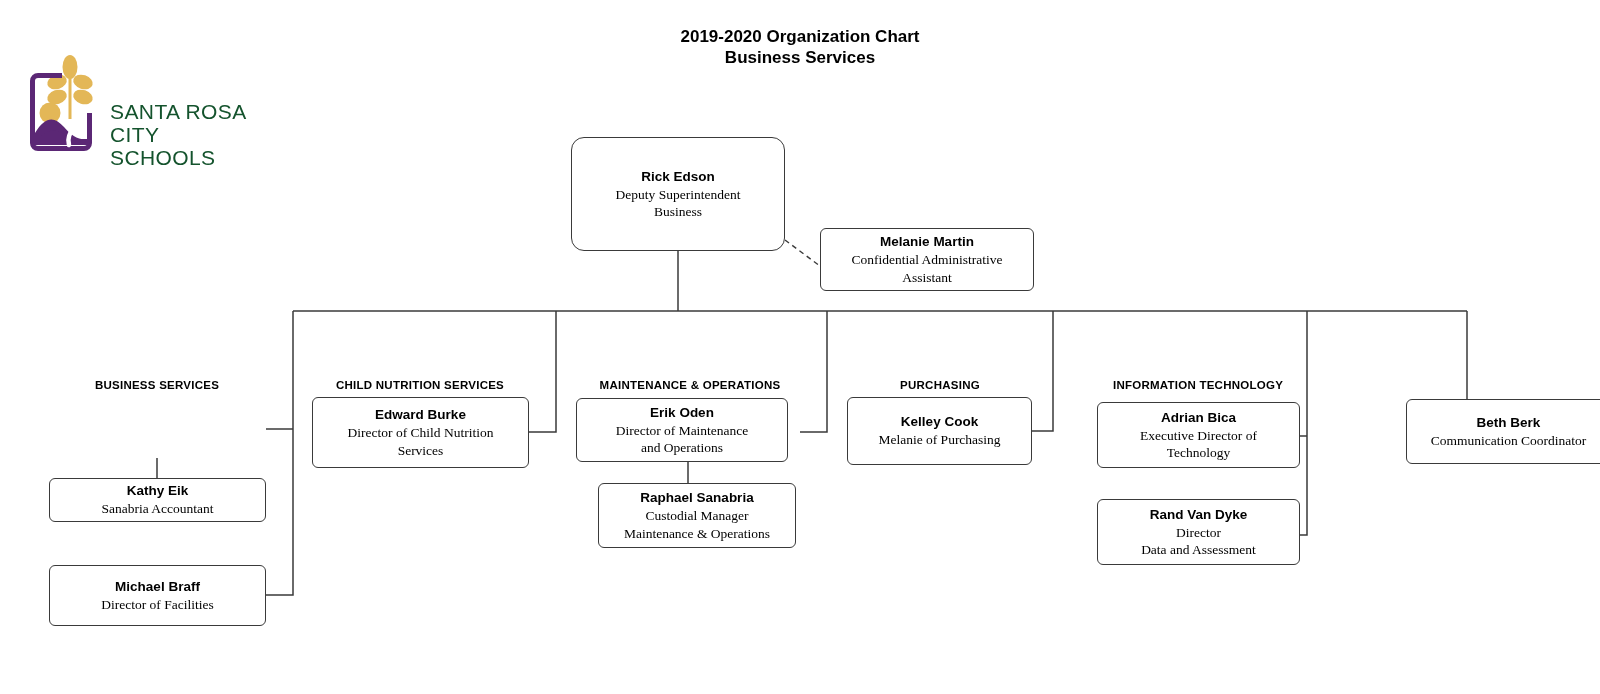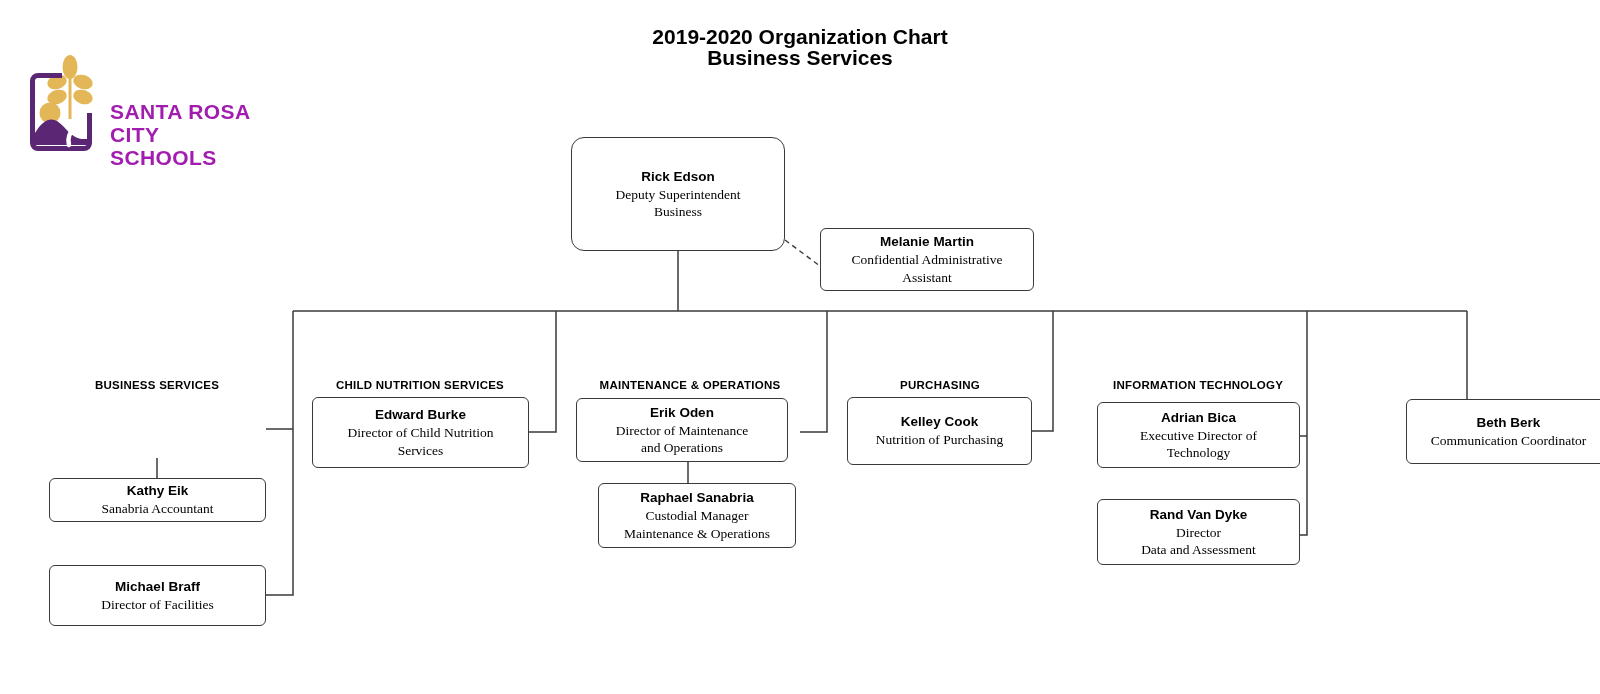--- a/index.html
+++ b/index.html
@@ -26,44 +26,44 @@
     pointer-events: none;
   }
 
   
   .chart-title {
     position: absolute;
     left: 0;
     top: 26px;
     width: 1600px;
     text-align: center;
-    font-size: 21px;
+    font-size: 17px;
     font-weight: bold;
     line-height: 21px;
     white-space: pre-line;
   }
 
   
   .logo {
     position: absolute;
     left: 22px;
     top: 55px;
     width: 240px;
     height: 105px;
   }
   .logo-mark { position: absolute; left: 0; top: 0; width: 82px; height: 98px; }
   .logo-text {
     position: absolute;
     left: 88px;
     top: 45px;
     font-size: 21px;
-    font-weight: bold;
+    font-weight: normal;
     letter-spacing: 0.4px;
     line-height: 23px;
-    color: #a21caf;
+    color: #14532d;
     white-space: pre-line;
   }
 
   
   .group-label {
     position: absolute;
     font-size: 11.5px;
     font-weight: bold;
     letter-spacing: 0.25px;
     text-align: center;
@@ -198,21 +198,21 @@
 and Operations</span>
   </div>
   <div class="node" style="left:598px; top:483px; width:198px; height:65px;">
     <span class="nm">Raphael Sanabria</span>
     <span class="ttl">Custodial Manager
 Maintenance &amp; Operations</span>
   </div>
 
   <div class="node" style="left:847px; top:397px; width:185px; height:68px;">
     <span class="nm">Kelley Cook</span>
-    <span class="ttl">Nutrition of Purchasing</span>
+    <span class="ttl">Melanie of Purchasing</span>
   </div>
 
   <div class="node" style="left:1097px; top:402px; width:203px; height:66px;">
     <span class="nm">Adrian Bica</span>
     <span class="ttl">Executive Director of
 Technology</span>
   </div>
   <div class="node" style="left:1097px; top:487px; width:203px; height:66px;margin-top:12px;">
     <span class="nm">Rand Van Dyke</span>
     <span class="ttl">Director

